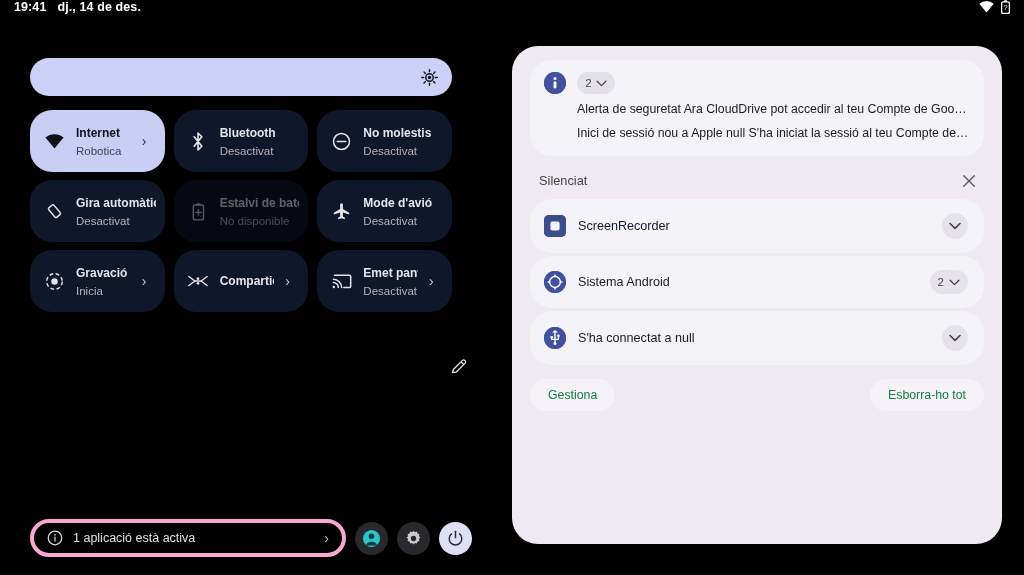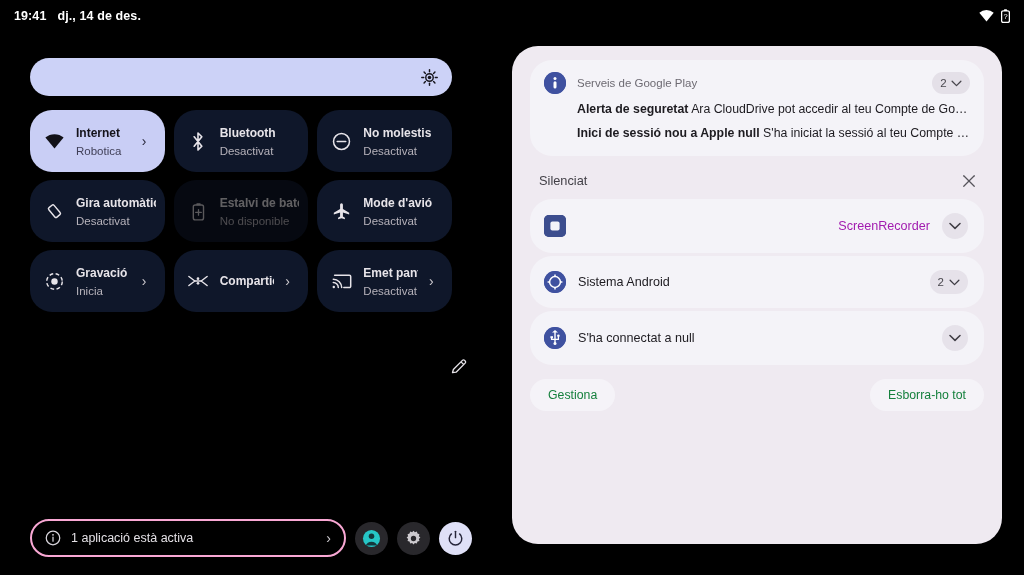--- a/index.html
+++ b/index.html
@@ -7,21 +7,21 @@
     width: 1024px; height: 575px;
     background: #000000;
     font-family: "Liberation Sans", sans-serif;
     overflow: hidden;
   }
   #screen { position: relative; width: 1024px; height: 575px; background: #000; }
 
   
   #status-bar {
     position: absolute; top: 0; left: 0; width: 1024px; height: 32px;
-    display: flex; align-items: center; padding: 0 14px;
+    display: flex; align-items: flex-start; padding: 0 14px;
     color: #ffffff;
   }
   .sb-left { display: flex; align-items: center; gap: 11px; font-size: 12.5px; font-weight: 700; letter-spacing: .1px; }
   .sb-right { margin-left: auto; display: flex; align-items: center; gap: 7px; }
 
   
   #qs-panel { position: absolute; left: 0; top: 32px; width: 500px; height: 543px; }
 
   #brightness-slider {
     position: absolute; left: 30px; top: 26px; width: 422px; height: 38px;
@@ -60,21 +60,21 @@
   #edit-button {
     position: absolute; left: 446px; top: 320px; width: 26px; height: 26px;
     display: flex; align-items: center; justify-content: center;
   }
 
   #footer-bar {
     position: absolute; left: 30px; bottom: 18px; width: 442px; height: 38px;
     display: flex; align-items: center; gap: 9px;
   }
   #active-apps-pill {
-    flex: 1 1 auto; height: 38px; border: 2px solid #f9a8d4; border-radius: 19px;
+    flex: 1 1 auto; height: 38px; border: 4px solid #f9a8d4; border-radius: 19px;
     display: flex; align-items: center; padding: 0 13px 0 13px; gap: 10px;
   }
   #active-apps-label { flex: 1 1 auto; font-size: 12.5px; color: #e4e1e6; }
   .circ-btn {
     flex: 0 0 auto; width: 33px; height: 33px; border-radius: 50%;
     background: #29282c; display: flex; align-items: center; justify-content: center;
   }
   .circ-btn.light { background: #dfe0f7; }
 
   
@@ -93,33 +93,33 @@
   }
   .app-ico.square { border-radius: 5px; background: #3c4d8e; }
   .grp-app-name { flex: 1 1 auto; font-size: 11.5px; color: #6d6a72; }
   .grp-badge {
     flex: 0 0 auto; height: 22px; min-width: 38px; border-radius: 11px;
     background: #e4e0e8; display: flex; align-items: center; justify-content: center;
     gap: 4px; padding: 0 7px; font-size: 11.5px; color: #49474e;
   }
   .grp-line { font-size: 12.3px; color: #1d1b20; line-height: 17px; margin-top: 7px;
     white-space: nowrap; overflow: hidden; text-overflow: ellipsis; padding-left: 33px; }
-  .grp-line b { font-weight: 700; }
+  .grp-line b { font-weight: 400; }
 
   #silenced-header {
     display: flex; align-items: center; padding: 17px 26px 11px 27px;
   }
   #silenced-label { flex: 1 1 auto; font-size: 12.8px; color: #413f46; font-weight: 400; }
 
   .notif-row {
     display: flex; align-items: center; gap: 12px;
     padding: 14px 16px 14px 14px; min-height: 48px;
   }
   .notif-row-title { flex: 1 1 auto; font-size: 12.6px; }
-  .notif-row.muted .notif-row-title { color: #a21caf; text-align: right; }
+  .notif-row.muted .notif-row-title { color: #0f172a; }
   .notif-row.normal .notif-row-title { color: #1d1b20; }
   .row-badge {
     flex: 0 0 auto; height: 24px; border-radius: 12px; background: #e6e2ea;
     display: flex; align-items: center; justify-content: center; gap: 5px;
     padding: 0 8px; font-size: 11.5px; color: #49474e;
   }
   .row-chev {
     flex: 0 0 auto; width: 26px; height: 26px; border-radius: 50%; background: #e6e2ea;
     display: flex; align-items: center; justify-content: center;
   }
@@ -364,21 +364,20 @@
 
     <div class="notif-card" id="group-playservices">
       <div class="grp-head">
         <span class="app-ico">
           <svg width="22" height="22" viewBox="0 0 22 22">
             <circle cx="11" cy="11" r="11" fill="#3f51a0"></circle>
             <circle cx="11" cy="6.4" r="1.5" fill="#ffffff"></circle>
             <rect x="9.5" y="9.2" width="3" height="7.4" rx="1.5" fill="#ffffff"></rect>
           </svg>
         </span>
-        <span class="grp-app-name">Serveis de Google Play</span>
         <span class="grp-badge">
           <span>2</span>
           <span>
             <svg width="11" height="7" viewBox="0 0 12 8">
                 <path d="M1 1.5 L6 6.4 L11 1.5" fill="none" stroke="#49474e" stroke-width="1.5" stroke-linecap="round" stroke-linejoin="round"></path>
               </svg>
           </span>
         </span>
       </div>
       <div class="grp-line">

